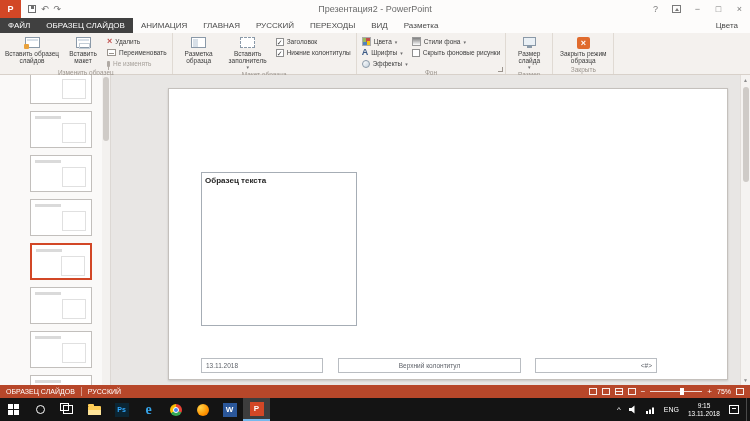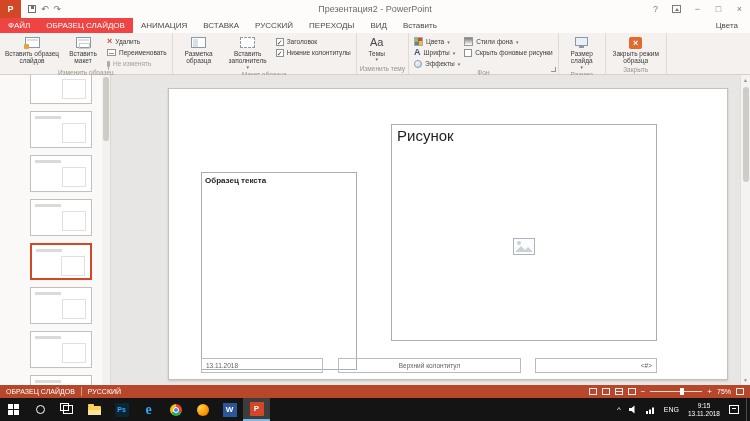--- a/index.html
+++ b/index.html
@@ -15,21 +15,21 @@
 .qat .glyph{font-size:9px;line-height:9px}
 .wtitle{position:absolute;left:50%;transform:translateX(-50%);font-size:9px;color:#6B6B6B;white-space:nowrap}
 .wincontrols{margin-left:auto;display:flex;height:100%}
 .wc{width:21px;height:100%;display:flex;align-items:center;justify-content:center;font-size:9px;color:#7A7A7A}
 .ic-ribopt{width:9px;height:8px;border:1px solid #7A7A7A;position:relative}
 .ic-ribopt::after{content:"";position:absolute;left:2px;top:2px;border-left:2px solid transparent;border-right:2px solid transparent;border-bottom:3px solid #7A7A7A}
 
 
 .tabrow{position:absolute;left:0;top:18px;width:100%;height:15px;background:#FDFCFB;display:flex;align-items:stretch;font-size:8px}
 .tab{display:flex;align-items:center;padding:0 8px;color:#4A4A4A}
-.tab.file,.tab.ctx{background:#ef4444;color:#fff}
+.tab.file,.tab.ctx{background:#404040;color:#fff}
 .signin{margin-left:auto;display:flex;align-items:center;padding:0 12px;color:#4A4A4A}
 
 
 .ribbon{position:absolute;left:0;top:33px;width:100%;height:42px;background:#F4F1EE;border-bottom:1px solid #D8D1CA;display:flex}
 .grp{position:relative;display:flex;flex-direction:column;border-right:1px solid #E0DAD3;padding:1px 3px 0}
 .grp-c{flex:1;display:flex;align-items:stretch}
 .grp-l{height:10px;line-height:10px;text-align:center;font-size:6.5px;color:#9B948D}
 .bb{display:flex;flex-direction:column;align-items:center;justify-content:flex-start;text-align:center;font-size:6.5px;line-height:1.15;color:#3C3C3C;padding:2px 1px 0;overflow:hidden}
 .bb .bico{height:13px;display:flex;align-items:center;justify-content:center;margin-bottom:1px}
 .bb .dd{font-size:5px;line-height:5px;color:#6E6E6E}
@@ -71,21 +71,21 @@
 .thumb:first-child{margin-top:-14px}
 .thumb::before{content:"";position:absolute;left:4px;top:4px;width:26px;height:3px;background:#DADADA}
 .thumb::after{content:"";position:absolute;right:5px;top:11px;width:22px;height:18px;border:1px solid #E0E0E0}
 .thumb.selected{border:2px solid #D24726}
 .panel-scroll{position:absolute;right:0;top:0;width:8px;height:100%;background:#F3F1EF}
 .pthumb{width:6px;margin:2px auto 0;height:64px;background:#CFCBC7;border-radius:3px}
 .canvas{position:absolute;left:111px;top:75px;width:629px;height:310px;background:#E8E6E4;overflow:hidden}
 .slide{position:absolute;left:57px;top:13px;width:560px;height:292px;background:#fff;border:1px solid #C4C0BC;box-shadow:0 1px 2px rgba(0,0,0,.15)}
 .ph{position:absolute;border:1px solid #A6ADB5}
 .ph-title{left:32px;top:19px;width:156px;height:62px;display:flex;align-items:flex-end;padding:2px 3px;font-size:12.5px;color:#1F1F1F}
-.ph-text{left:32px;top:83px;width:156px;height:198px;padding:3px;font-size:8px;font-weight:bold;color:#1F1F1F}
+.ph-text{left:32px;top:83px;width:156px;height:154px;padding:3px;font-size:8px;font-weight:bold;color:#1F1F1F}
 .ph-pic{left:222px;top:35px;width:266px;height:217px;padding:2px 5px;font-size:15px;color:#1F1F1F}
 .pic-ico{position:absolute;left:50%;top:57%;transform:translate(-50%,-50%)}
 .ph-foot{top:269px;height:15px;display:flex;align-items:center;font-size:6.5px;color:#5E6269;border:1px solid #B9BDC2}
 .f1{left:32px;width:122px;padding:0 4px}
 .f2{left:169px;width:183px;justify-content:center}
 .f3{left:366px;width:122px;justify-content:flex-end;padding:0 4px}
 .vscroll{position:absolute;right:0;top:75px;width:10px;height:310px;background:#F5F3F1;border-left:1px solid #E2DEDA;display:flex;flex-direction:column;align-items:center}
 .varrow{height:10px;width:100%;display:flex;align-items:center;justify-content:center;font-size:5px;color:#8D8D8D}
 .vtrack{flex:1;width:100%;position:relative}
 .vthumb{position:absolute;left:2px;top:2px;width:6px;height:95px;background:#CFCBC7;border-radius:3px}
@@ -151,25 +151,25 @@
     <span class="wc">−</span>
     <span class="wc">□</span>
     <span class="wc">×</span>
   </div>
 </div>
 
 <div class="tabrow">
   <span class="tab file">ФАЙЛ</span>
   <span class="tab ctx">ОБРАЗЕЦ СЛАЙДОВ</span>
   <span class="tab">АНИМАЦИЯ</span>
-  <span class="tab">ВСТАВКА</span>
+  <span class="tab">ГЛАВНАЯ</span>
   <span class="tab">РУССКИЙ</span>
   <span class="tab">ПЕРЕХОДЫ</span>
   <span class="tab">ВИД</span>
-  <span class="tab">Вставить</span>
+  <span class="tab">Разметка</span>
   <span class="signin">Цвета</span>
 </div>
 
 <div class="ribbon">
 
   <div class="grp">
     <div class="grp-c">
       <div class="bb w58">
         <span class="bico">
             <span class="i-slides"></span>
@@ -222,32 +222,20 @@
         </div>
         <div class="sb">
           <span class="cb">✓</span>
           <span>Нижние колонтитулы</span>
         </div>
       </div>
     </div>
     <div class="grp-l">Макет образца</div>
   </div>
 
-  <div class="grp">
-    <div class="grp-c">
-      <div class="bb w34">
-        <span class="bico">
-            <span class="i-aa">Aa</span>
-          </span>
-        <span>Темы</span>
-        <span class="dd">▾</span>
-      </div>
-    </div>
-    <div class="grp-l">Изменить тему</div>
-  </div>
 
   <div class="grp">
     <div class="grp-c">
       <div class="sc">
         <div class="sb">
           <span class="i-colors"></span>
           <span>Цвета</span>
           <span class="dd">▾</span>
         </div>
         <div class="sb">
@@ -317,30 +305,20 @@
     </div>
   <div class="panel-scroll">
       <div class="pthumb"></div>
     </div>
 </div>
 
 <div class="canvas">
   <div class="slide">
     <div class="ph ph-text">
       <span>Образец текста</span>
-    </div>
-    <div class="ph ph-pic">
-      <span>Рисунок</span>
-      <span class="pic-ico">
-        <svg width="22" height="17" viewBox="0 0 22 17">
-          <rect x="0.5" y="0.5" width="21" height="16" fill="#FDFDFD" stroke="#A9B4BE"></rect>
-          <circle cx="6" cy="5" r="2" fill="#C9D2DA"></circle>
-          <path d="M2 14 L8 8 L12 12 L15 9 L20 14 Z" fill="#C9D2DA"></path>
-        </svg>
-      </span>
     </div>
     <div class="ph ph-foot f1">
       <span>13.11.2018</span>
     </div>
     <div class="ph ph-foot f2">
       <span>Верхний колонтитул</span>
     </div>
     <div class="ph ph-foot f3">
       <span>&lt;#&gt;</span>
     </div>

